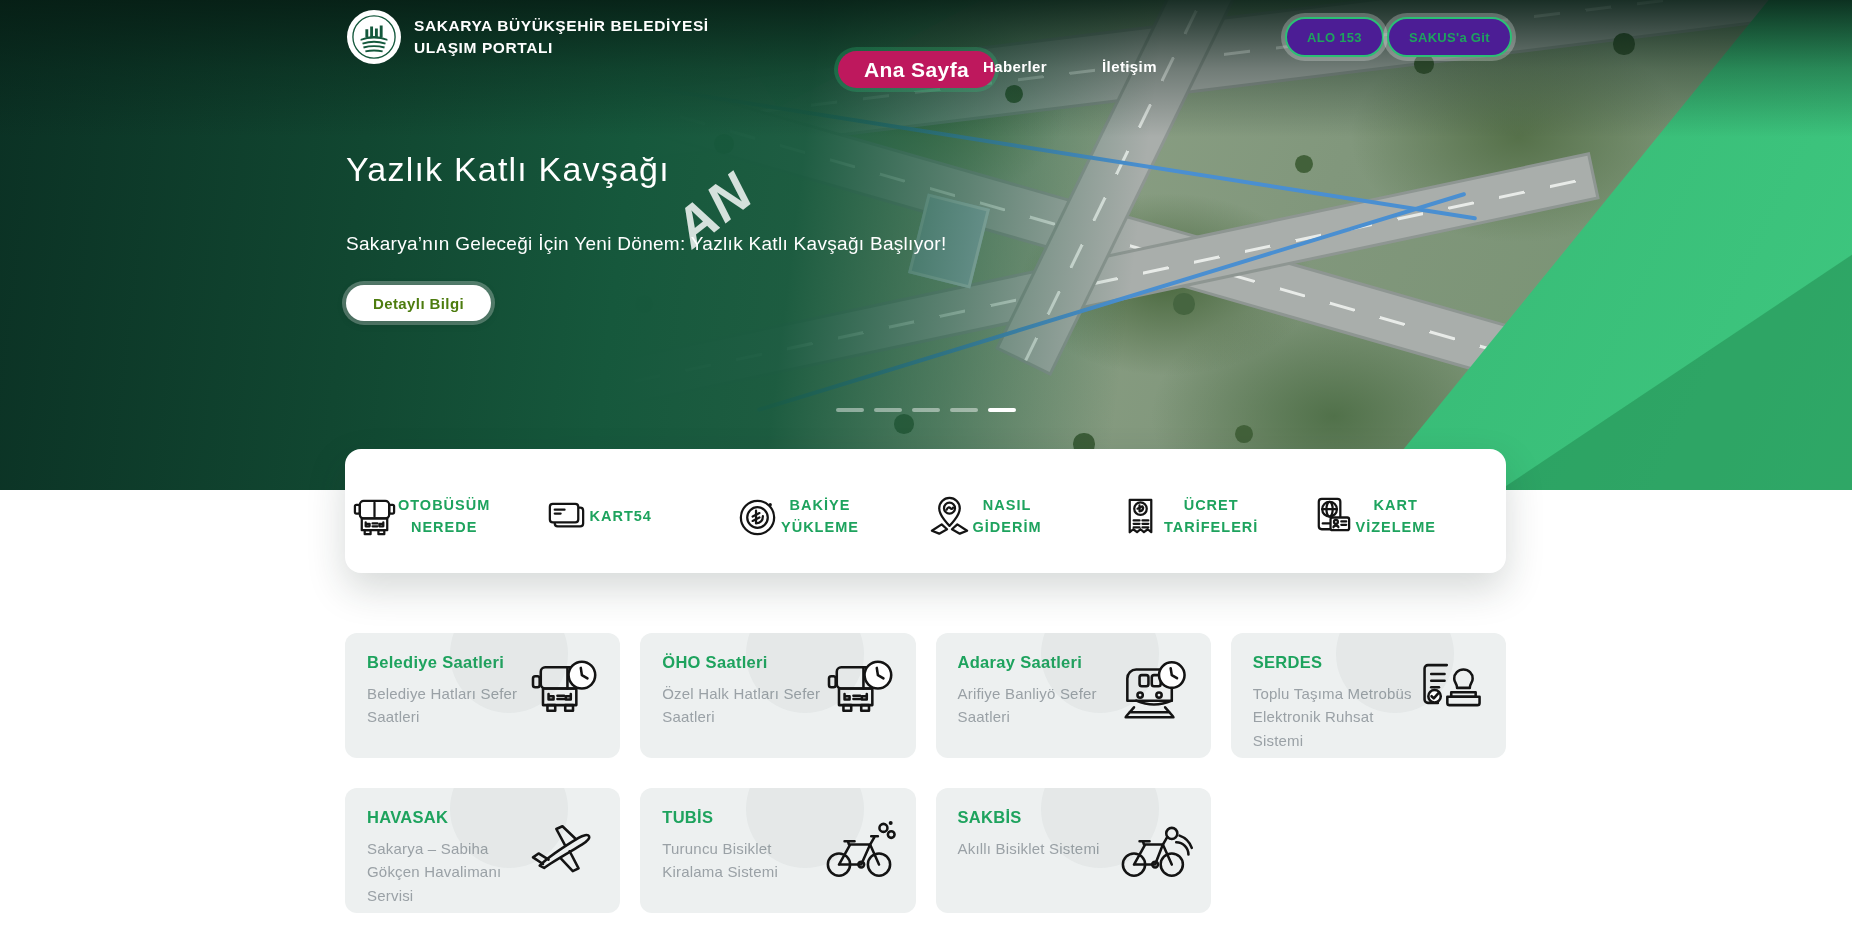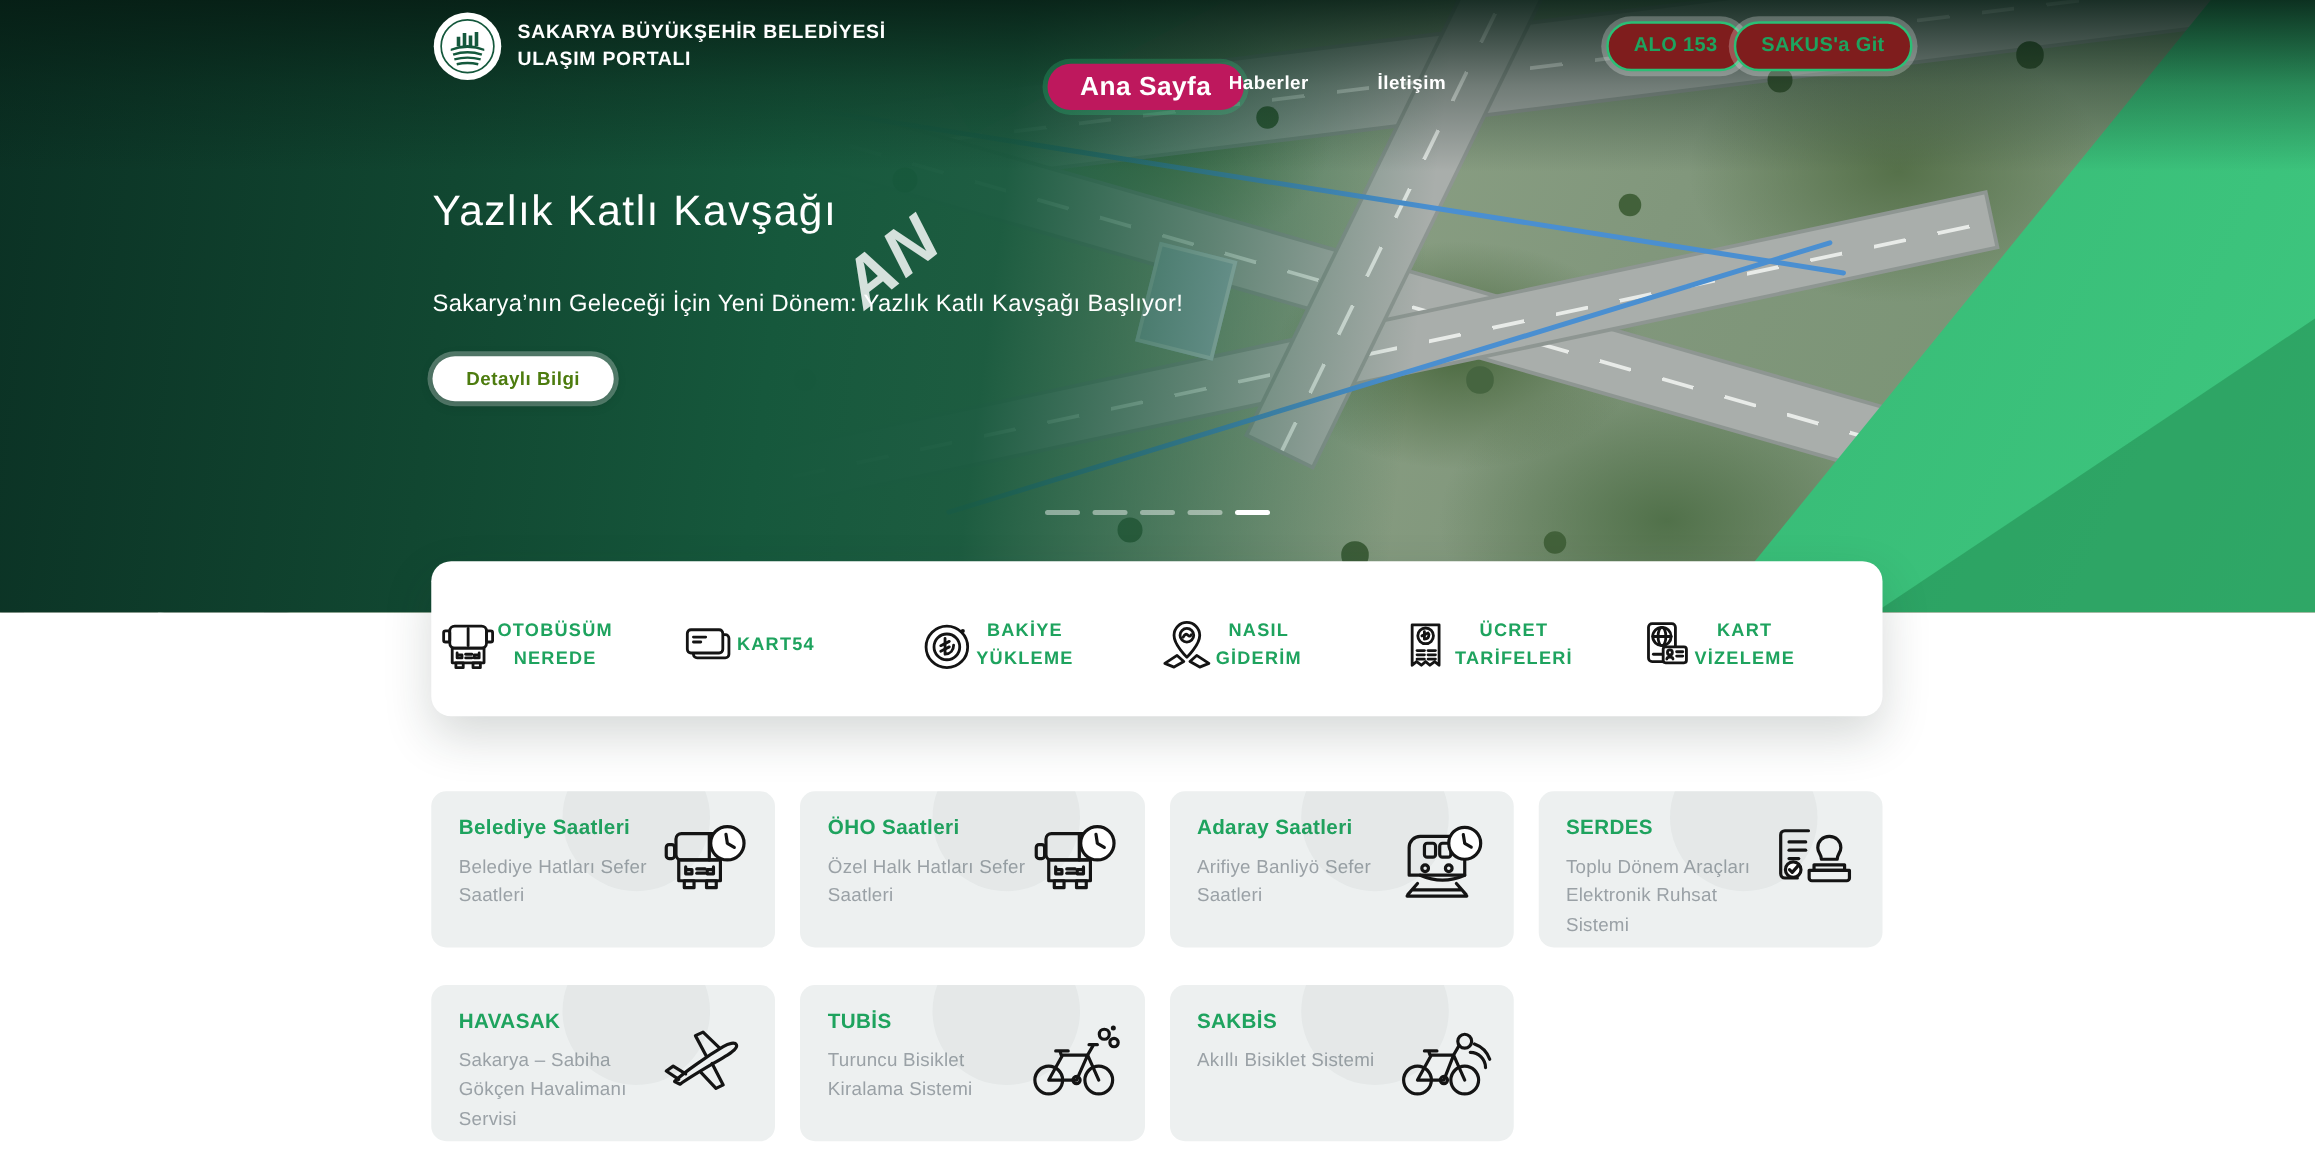--- a/index.html
+++ b/index.html
@@ -63,21 +63,21 @@
   .brand { position:absolute; left:414px; top:15px; color:#fff; font-weight:700; font-size:15.5px;
       letter-spacing:.6px; line-height:1.42; }
   .nav-link { position:absolute; top:22px; color:#fff; font-weight:700; font-size:15px; letter-spacing:.4px;
       cursor:pointer; line-height:34px;margin-top:28px; }
   .pill-active { position:absolute; left:838px; top:19px; height:37px; padding:0 26px; border:none;
       border-radius:19px; background:#be185d; color:#fff; font-weight:700; font-size:21px; letter-spacing:.4px;
       cursor:pointer; box-shadow:0 0 0 4px rgba(46,204,126,.25); font-family:inherit;margin-top:32px; }
   .nav-news { left:983px; }
   .nav-contact { left:1102px; }
   .pill-ghost { position:absolute; top:17px; height:40px; padding:0 20px; border-radius:20px;
-      background:#7f1d1d; border:2px solid #2bbf75; color:#1ea35e; font-weight:700; font-size:16px;
+      background:#4c1d95; border:2px solid #2bbf75; color:#1ea35e; font-weight:700; font-size:13px;
       letter-spacing:.3px; cursor:pointer; box-shadow:0 0 0 4px rgba(255,255,255,.25); font-family:inherit; }
   .act-alo { left:1285px; }
   .act-sakus { left:1387px;padding-left:20px; }
 
   
   .hero-copy { position:absolute; left:346px; top:150px; z-index:4; color:#fff; }
   .hero-copy h1 { font-size:34px; font-weight:400; letter-spacing:1.2px; }
   .hero-copy p  { margin-top:44px; font-size:19px; font-weight:400; letter-spacing:.3px; }
   .cta { margin-top:30px; height:36px; padding:0 27px; border:none; border-radius:18px; background:#fff;
       color:#4d7c0f; font-size:15px; font-weight:600; letter-spacing:.4px; cursor:pointer; font-family:inherit;
@@ -397,21 +397,21 @@
       <div class="card">
         <h3>Adaray Saatleri</h3>
         <p>Arifiye Banliyö Sefer Saatleri</p>
         <span class="ic"><svg>
             <use href="#train-clock-icon"></use>
           </svg></span>
       </div>
 
       <div class="card">
         <h3>SERDES</h3>
-        <p>Toplu Dönem Araçları Elektronik Ruhsat Sistemi</p>
+        <p>Toplu Taşıma Metrobüs Elektronik Ruhsat Sistemi</p>
         <span class="ic"><svg>
             <use href="#permit-stamp-icon"></use>
           </svg></span>
       </div>
 
       <div class="card">
         <h3>HAVASAK</h3>
         <p>Sakarya – Sabiha Gökçen Havalimanı Servisi</p>
         <span class="ic"><svg>
             <use href="#airplane-icon"></use>

